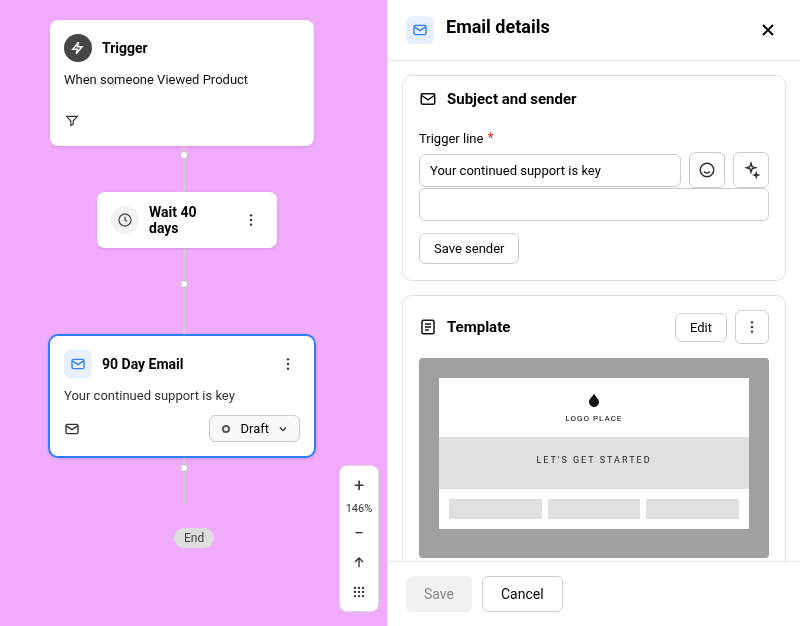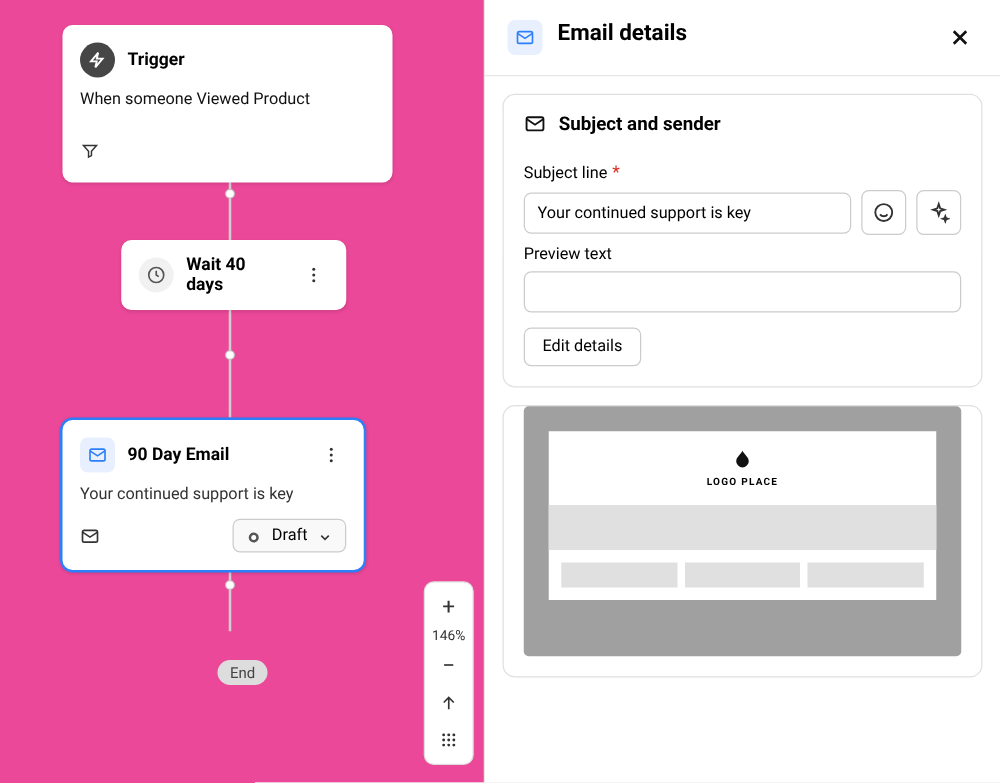--- a/index.html
+++ b/index.html
@@ -1,35 +1,35 @@
 <!DOCTYPE html>
 <html><head>
 <meta charset="utf-8">
 <style>
 *{box-sizing:border-box;margin:0;padding:0;font-family:-apple-system,BlinkMacSystemFont,"Segoe UI",Roboto,sans-serif}
 body{width:800px;height:626px;overflow:hidden;background:#e6e6e6;display:flex}
-.canvas{flex:1;position:relative;background:#ec4899}
+.canvas{flex:1;position:relative;background:#f0abfc}
 .card{background:#fff;border-radius:8px;box-shadow:0 1px 3px rgba(0,0,0,.12);position:absolute}
 .trigger-card{left:50px;top:20px;width:264px;padding:14px}
 .trigger-head{display:flex;align-items:center;gap:10px;margin-bottom:10px}
 .icon-circle{width:28px;height:28px;border-radius:50%;background:#464646;display:flex;align-items:center;justify-content:center;color:#fff}
 .trigger-title{font-weight:700;font-size:14px}
 .trigger-desc{font-size:13px;color:#111;margin-bottom:26px}
 .mini-icon{width:16px;height:16px;display:inline-flex;align-items:center;justify-content:center}
 .wait-card{left:97px;top:192px;width:180px;padding:12px 14px;display:flex;align-items:center;gap:10px}
 .clock-circle{width:28px;height:28px;border-radius:50%;background:#f1f1f1;display:flex;align-items:center;justify-content:center}
 .wait-label{font-weight:700;font-size:14px;flex:1}
 .kebab{width:24px;height:24px;display:flex;align-items:center;justify-content:center;cursor:pointer;border-radius:4px}
-.email-card{left:48px;top:334px;width:245px;padding:14px;border:2px solid #2d7ff9;border-radius:10px}
+.email-card{left:48px;top:334px;width:268px;padding:14px;border:2px solid #2d7ff9;border-radius:10px}
 .email-head{display:flex;align-items:center;gap:10px;margin-bottom:10px}
 .email-icon{width:28px;height:28px;border-radius:6px;background:#e8f0ff;display:flex;align-items:center;justify-content:center;color:#2d7ff9}
 .email-title{font-weight:700;font-size:14px;flex:1}
 .email-desc{font-size:13px;color:#333;margin-bottom:12px}
 .email-foot{display:flex;align-items:center;justify-content:space-between}
-.status-btn{display:flex;align-items:flex-end;gap:8px;border:1px solid #ccc;border-radius:6px;padding:5px 10px;font-size:13px;background:#f9f9f9;cursor:pointer}
+.status-btn{display:flex;align-items:center;gap:8px;border:1px solid #ccc;border-radius:6px;padding:5px 10px;font-size:13px;background:#f9f9f9;cursor:pointer}
 .end-pill{position:absolute;left:174px;top:528px;background:#ddd;border-radius:12px;padding:3px 10px;font-size:12px;color:#444}
 .conn{position:absolute;left:183px;width:2px;background:#d0d0d0}
 .dot{position:absolute;left:180px;width:8px;height:8px;border-radius:50%;background:#fff;border:1px solid #c0c0c0}
 .zoom-ctrl{position:absolute;right:8px;bottom:14px;background:#fff;border-radius:8px;border:1px solid #ddd;padding:6px 4px;display:flex;flex-direction:column;align-items:center;gap:4px;width:40px}
 .zoom-btn{width:32px;height:26px;display:flex;align-items:center;justify-content:center;cursor:pointer;font-size:18px;color:#333}
 .zoom-pct{font-size:11px;color:#333}
 .panel{width:413px;background:#fff;display:flex;flex-direction:column;border-left:1px solid #e5e5e5}
 .panel-head{display:flex;align-items:flex-start;gap:12px;padding:16px 18px;border-bottom:1px solid #e5e5e5}
 .panel-title{font-weight:700;font-size:18px;flex:1}
 .close-btn{width:28px;height:28px;display:flex;align-items:center;justify-content:center;cursor:pointer}
@@ -41,21 +41,21 @@
 .req{color:#d92d20;font-size:14px}
 .input-row{display:flex;gap:8px;align-items:center}
 .text-input{flex:1;border:1px solid #ccc;border-radius:6px;padding:8px 10px;font-size:13px}
 .icon-btn{width:36px;height:36px;border:1px solid #ccc;border-radius:6px;display:flex;align-items:center;justify-content:center;cursor:pointer;background:#fff}
 .sender-btn{margin-top:12px;border:1px solid #ccc;border-radius:6px;padding:7px 14px;font-size:13px;background:#fff;cursor:pointer}
 .tmpl-head{display:flex;align-items:center;padding:14px 16px}
 .tmpl-title{font-weight:700;font-size:15px;flex:1;display:flex;align-items:center;gap:10px}
 .edit-btn{border:1px solid #ccc;border-radius:6px;padding:6px 14px;font-size:13px;background:#fff;cursor:pointer;margin-right:8px}
 .tmpl-preview{margin:0 16px 16px;background:#a0a0a0;border-radius:4px;padding:20px 20px 0;height:200px;overflow:hidden}
 .tmpl-inner{background:#fff}
-.tmpl-logo{text-align:center;padding:14px;font-size:8px;letter-spacing:1px;font-weight:700}
+.tmpl-logo{text-align:center;padding:14px;font-size:8px;letter-spacing:1px;font-weight:400}
 .tmpl-hero{background:#e0e0e0;text-align:center;padding:18px}
 .tmpl-sub{font-size:9px;letter-spacing:2px;margin-bottom:6px;color:#222}
 .tmpl-h{font-size:20px;font-weight:800}
 .panel-foot{display:flex;gap:10px;padding:14px 18px;border-top:1px solid #e5e5e5}
 .save-btn{background:#f1f1f1;border:none;border-radius:6px;padding:9px 18px;font-size:14px;color:#888;cursor:not-allowed}
 .cancel-btn{background:#fff;border:1px solid #ccc;border-radius:6px;padding:9px 18px;font-size:14px;cursor:pointer}
 svg{display:block}
 </style>
 </head>
 <body>
@@ -187,57 +187,78 @@
     <div class="section">
       <div class="section-head">
         <svg width="18" height="18" viewBox="0 0 24 24" fill="none" stroke="#111" stroke-width="2">
             <rect x="3" y="5" width="18" height="14" rx="2"></rect>
             <path d="M3 7l9 6 9-6"></path>
           </svg>
         <span>Subject and sender</span>
       </div>
       <div class="section-body">
         <div class="field-label">
-            <span>Subject line</span>
+            <span>Trigger line</span>
             <span class="req">*</span>
           </div>
         <div class="input-row">
           <input class="text-input" value="Your continued support is key" style="">
           <div class="icon-btn">
             <svg width="18" height="18" viewBox="0 0 24 24" fill="none" stroke="#333" stroke-width="2">
                 <circle cx="12" cy="12" r="9"></circle>
                 <path d="M8 14s1.5 2 4 2 4-2 4-2M9 9h.01M15 9h.01"></path>
               </svg>
           </div>
           <div class="icon-btn">
             <svg width="18" height="18" viewBox="0 0 24 24" fill="none" stroke="#333" stroke-width="2">
                 <path d="M12 3l1.5 4.5L18 9l-4.5 1.5L12 15l-1.5-4.5L6 9l4.5-1.5L12 3zM19 16l.7 2 2 .7-2 .7-.7 2-.7-2-2-.7 2-.7.7-2z"></path>
               </svg>
           </div>
         </div>
-        <div class="field-label">Preview text</div>
         <input class="text-input" style="width: 100%;" value="">
-        <button class="sender-btn">Edit details</button>
+        <button class="sender-btn">Save sender</button>
       </div>
     </div>
 
     <div class="section">
+      <div class="tmpl-head">
+        <div class="tmpl-title">
+          <svg width="18" height="18" viewBox="0 0 24 24" fill="none" stroke="#111" stroke-width="2">
+              <rect x="4" y="3" width="16" height="18" rx="2"></rect>
+              <path d="M8 8h8M8 12h8M8 16h5"></path>
+            </svg>
+          <span>Template</span>
+        </div>
+        <button class="edit-btn">Edit</button>
+        <div class="icon-btn" style="width:34px;height:34px">
+          <svg width="16" height="16" viewBox="0 0 24 24" fill="#333">
+              <circle cx="12" cy="5" r="1.8"></circle>
+              <circle cx="12" cy="12" r="1.8"></circle>
+              <circle cx="12" cy="19" r="1.8"></circle>
+            </svg>
+        </div>
+      </div>
       <div class="tmpl-preview">
         <div class="tmpl-inner">
           <div class="tmpl-logo">
             <svg width="24" height="20" viewBox="0 0 24 24" fill="#111" style="margin:0 auto 2px">
                 <path d="M12 2c-2 4-6 6-6 10 0 3 3 6 6 6s6-3 6-6c0-4-4-6-6-10z"></path>
               </svg>
             <span>LOGO PLACE</span>
           </div>
           <div class="tmpl-hero">
+            <div class="tmpl-sub">LET'S GET STARTED</div>
           </div>
           <div style="display:flex;gap:6px;padding:10px">
               <div style="flex:1;height:20px;background:#e0e0e0"></div>
               <div style="flex:1;height:20px;background:#e0e0e0"></div>
               <div style="flex:1;height:20px;background:#e0e0e0"></div>
             </div>
         </div>
       </div>
     </div>
   </div>
 
+  <div class="panel-foot">
+    <button class="save-btn">Save</button>
+    <button class="cancel-btn">Cancel</button>
+  </div>
 </div>
 
 </body></html>

